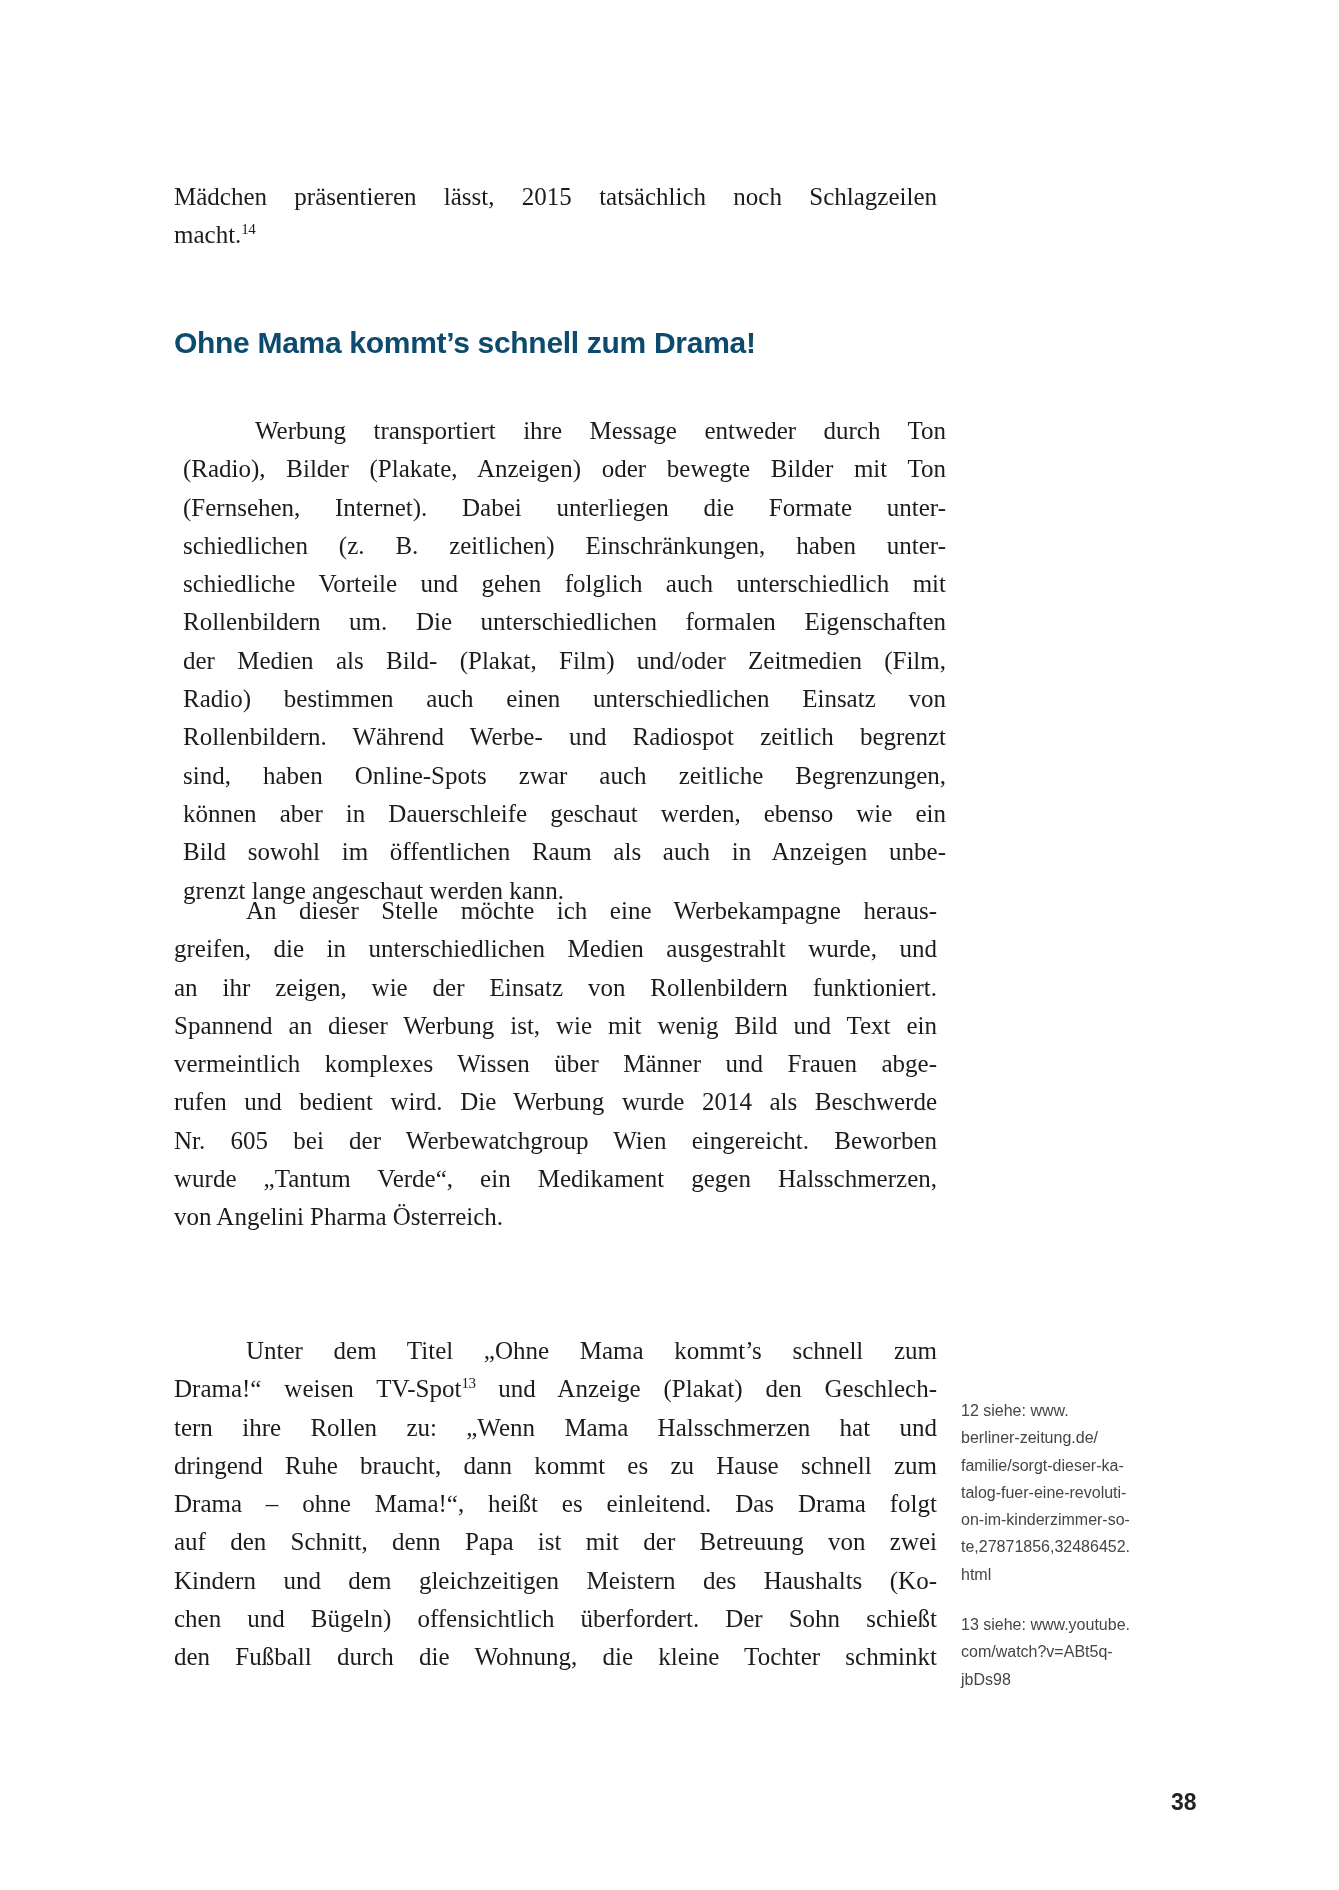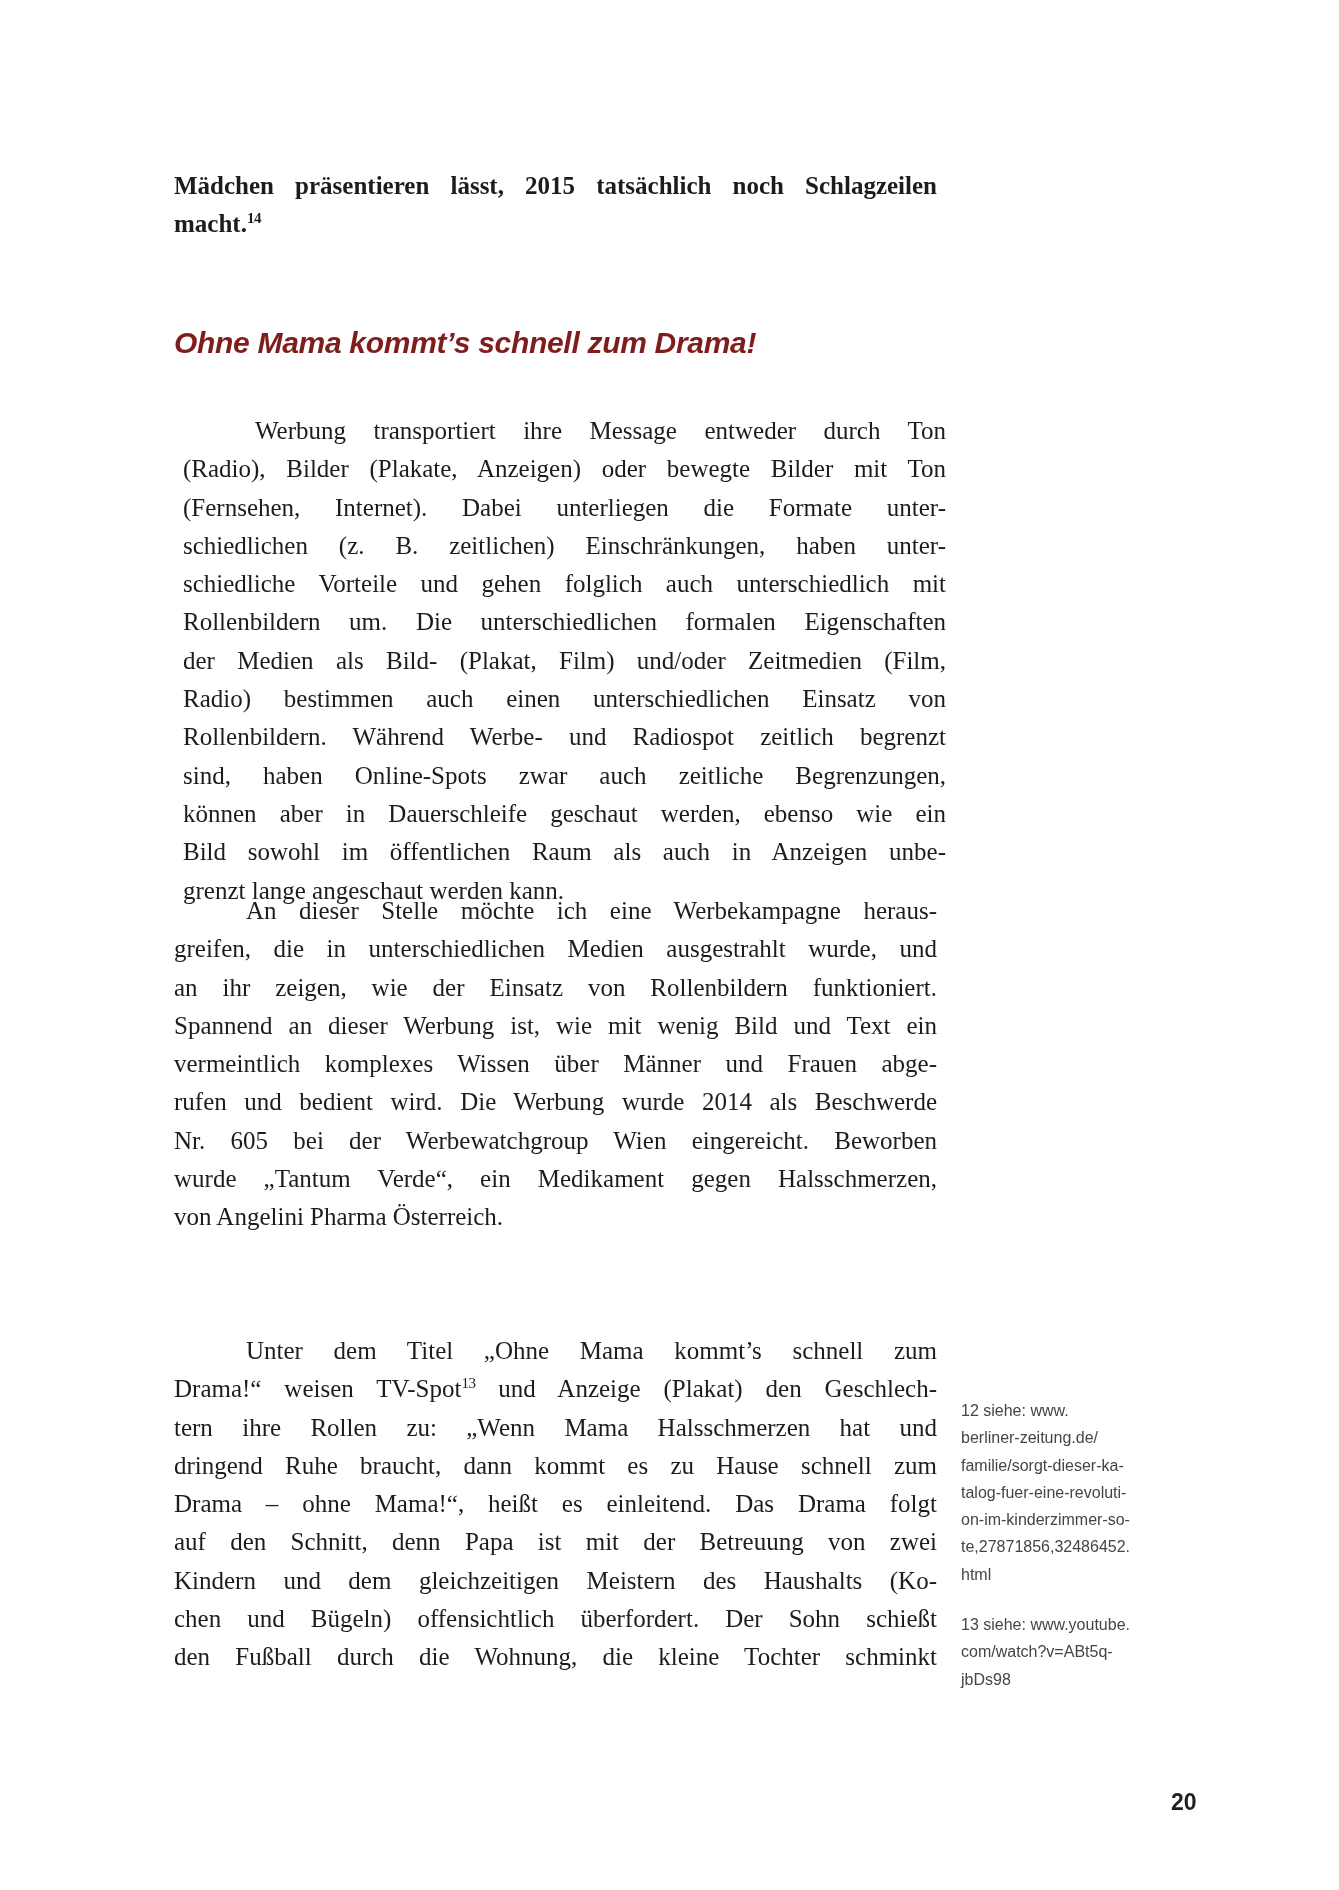--- a/index.html
+++ b/index.html
@@ -36,44 +36,43 @@
   }
   .heading {
     position: absolute;
     left: 174px;
     top: 326px;
     font-family: "Liberation Sans", sans-serif;
     font-weight: bold;
     font-size: 30px;
     line-height: 34px;
     letter-spacing: -0.3px;
-    color: #7f1d1d;
+    color: #0c4a6e;
     white-space: nowrap;
-    font-style: italic;
   }
   .footnote {
     position: absolute;
     left: 961px;
     width: 295px;
     font-family: "Liberation Sans", sans-serif;
     font-size: 16px;
     line-height: 27.3px;
     color: #454545;
   }
   .footnote .line { text-align: left; }
   .page-number {
     position: absolute;
     left: 1171px;
     top: 1789px;
     font-family: "Liberation Sans", sans-serif;
     font-weight: bold;
     font-size: 23px;
     color: #231f20;
   }
-  #intro { top: 167px; font-weight: bold; }
+  #intro { top: 178px; }
   #para-1 { top: 412px; margin-left: 9px; }
   #para-2 { top: 892px; }
   #para-3 { top: 1332px; }
   #footnote-12 { top: 1397px; }
   #footnote-13 { top: 1611px; }
 </style>
 </head>
 <body>
 
 <div class="page">
@@ -135,15 +134,15 @@
         <div class="line end">te,27871856,32486452.</div>
         <div class="line end">html</div>
       </div>
     <div id="footnote-13" class="footnote">
         <div class="line end">13 siehe: www.youtube.</div>
         <div class="line end">com/watch?v=ABt5q-</div>
         <div class="line end">jbDs98</div>
       </div>
   </aside>
 
-  <div class="page-number">20</div>
+  <div class="page-number">38</div>
 
 </div>
 
 </body></html>

